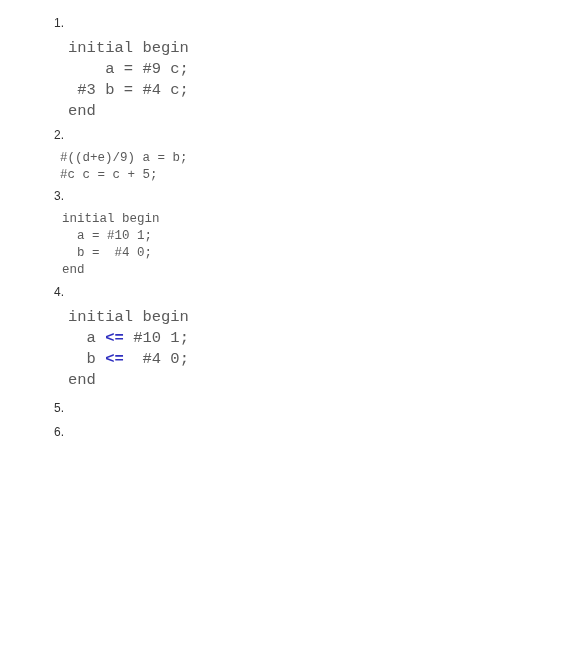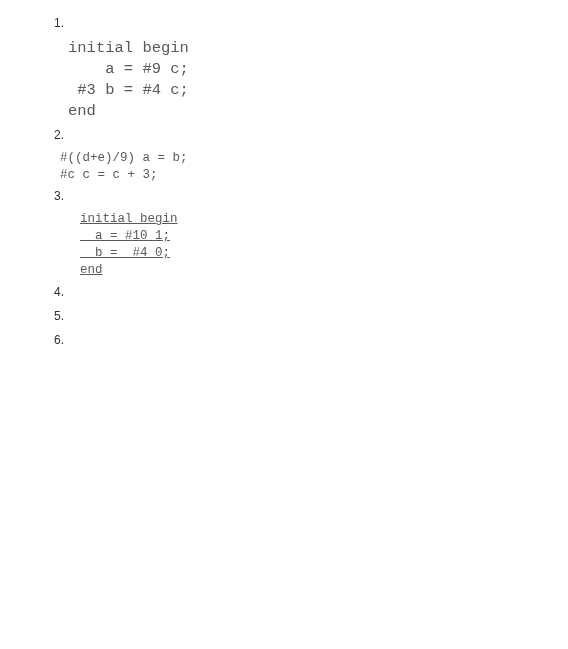--- a/index.html
+++ b/index.html
@@ -32,22 +32,21 @@
       line-height: 1.35;
     }
     .large {
       font-size: 15.5px;
       color: #5a5a5a;
       margin-left: 16px;
     }
     .small {
       font-size: 12.5px;
       color: #5a5a5a;
-      margin-left: 28px;
-      text-decoration: underline;
+      margin-left: 10px;
     }
     .small2 {
       font-size: 12.5px;
       color: #5a5a5a;
       margin-left: 8px;
     }
     .op {
       color: #3030c0;
       font-weight: bold;
     }
@@ -58,27 +57,31 @@
 <div class="content">
 
   <div class="item-num">1.</div>
   <div class="code-block large"><span>initial begin</span>
 <span>    a = #9 c;</span>
 <span> #3 b = #4 c;</span>
 <span>end</span></div>
 
   <div class="item-num">2.</div>
   <div class="code-block small2"><span>#((d+e)/9) a = b;</span>
-<span>#c c = c + 3;</span></div>
+<span>#c c = c + 5;</span></div>
 
   <div class="item-num">3.</div>
   <div class="code-block small"><span>initial begin</span>
 <span>  a = #10 1;</span>
 <span>  b =  #4 0;</span>
 <span>end</span></div>
 
   <div class="item-num">4.</div>
+  <div class="code-block large"><span>initial begin</span>
+<span>  a </span><span class="op">&lt;=</span><span> #10 1;</span>
+<span>  b </span><span class="op">&lt;=</span><span>  #4 0;</span>
+<span>end</span></div>
 
   <div class="item-num" style="margin-top:10px">5.</div>
 
   <div class="item-num" style="margin-top:10px">6.</div>
 
 </div>
 
 </body></html>

